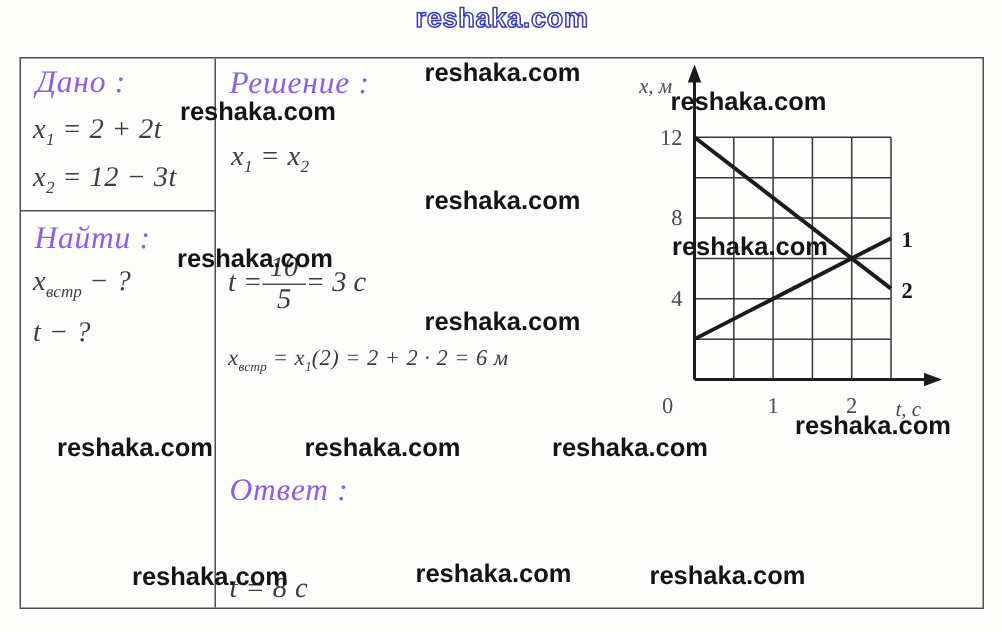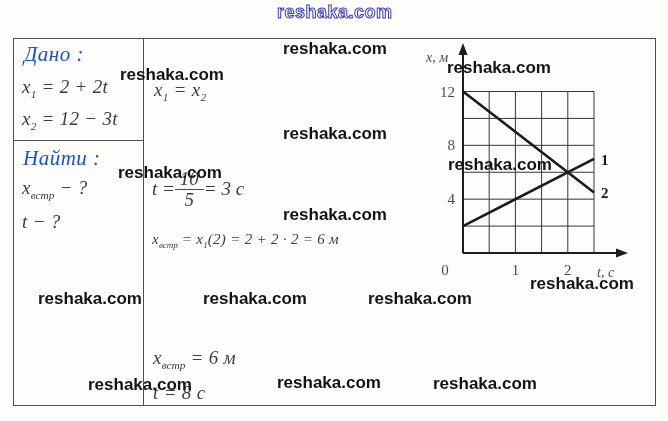--- a/index.html
+++ b/index.html
@@ -7,21 +7,21 @@
     position:relative;width:668px;height:421px;background:#fdfdfc;
     font-family:"Liberation Serif",serif;color:#3b3b3b;overflow:hidden;
   }
   .abs{position:absolute;white-space:nowrap;}
   
   #frame{position:absolute;left:13px;top:38px;width:641px;height:366px;
     border:1px solid #4f4f4f;background:transparent;}
   .vdiv{position:absolute;left:129px;top:0;width:1px;height:100%;background:#4f4f4f;}
   .hdiv{position:absolute;left:0;top:101px;width:130px;height:1px;background:#4f4f4f;}
   
-  .hdr{font-style:italic;font-size:21px;color:#1d4ed8;letter-spacing:.5px;}
+  .hdr{font-style:italic;font-size:21px;color:#8b5cf6;letter-spacing:.5px;}
   .math{font-style:italic;font-size:19px;color:#3d3d3d;letter-spacing:.3px;text-align:center;}
   .math sub{font-size:.6em;letter-spacing:0;}
   .fracline{display:flex;align-items:center;font-style:italic;font-size:19px;color:#3d3d3d;}
   .frac{display:inline-flex;flex-direction:column;align-items:center;margin:0 0;line-height:1.05;}
   .frac .num{padding:0 5px;border-bottom:1.6px solid #4a4a4a;}
   .frac .den{padding:0 5px;}
   
   #wm-layer{position:absolute;left:0;top:0;width:100%;height:100%;z-index:6;pointer-events:none;padding-left:34px;}
   .wm{position:absolute;font-family:"Liberation Sans",sans-serif;font-weight:700;
       font-size:17px;color:#141414;line-height:1.05;white-space:nowrap;}
@@ -41,34 +41,35 @@
   </div>
 
   <div class="abs hdr" style="left:24px;top:42px">Дано :</div>
   <div class="abs math" style="left:22px;top:76px">x<sub>1</sub> = 2 + 2t</div>
   <div class="abs math" style="left:22px;top:108px">x<sub>2</sub> = 12 − 3t</div>
 
   <div class="abs math" style="left:22px;top:177px">x<sub>встр</sub> − ?</div>
   <div class="abs hdr" style="left:23px;top:146px">Найти :</div>
   <div class="abs math" style="left:22px;top:211px">t − ?</div>
 
-  <div class="abs math" style="left:154px;top:79px">x<sub>1</sub> = x<sub>2</sub></div>
+  <div class="abs hdr" style="left:153px;top:43px">Решение :</div>
+  <div class="abs math" style="left:154px;top:94px">x<sub>1</sub> = x<sub>2</sub></div>
 
   <div class="abs fracline" style="left:152px;top:169px">
     <span>t = </span>
     <span class="frac">
       <span class="num">10</span>
       <span class="den">5</span>
     </span>
     <span> = 3 с</span>
   </div>
 
   <div class="abs math" style="left:152px;top:231px;font-size:15px">x<sub>встр</sub> = x<sub>1</sub>(2) = 2 + 2 · 2 = 6 м</div>
 
-  <div class="abs math" style="left:153px;top:347px">x<sub>встр</sub> = 6 м</div>
+  <div class="abs hdr" style="left:153px;top:314px">Ответ :</div>
   <div class="abs math" style="left:153px;top:382px">t = 8 с</div>
 
   <svg id="graph" width="253" height="258" viewBox="0 0 253 258">
       <line x1="74.2" y1="213" x2="74.2" y2="51.5" stroke="#363636" stroke-width="1"></line>
       <line x1="100.4" y1="213" x2="100.4" y2="51.5" stroke="#363636" stroke-width="1"></line>
       <line x1="126.6" y1="213" x2="126.6" y2="51.5" stroke="#363636" stroke-width="1"></line>
       <line x1="152.8" y1="213" x2="152.8" y2="51.5" stroke="#363636" stroke-width="1"></line>
       <line x1="179" y1="213" x2="179" y2="51.5" stroke="#363636" stroke-width="1"></line>
       <line x1="48" y1="186.08333333333334" x2="179" y2="186.08333333333334" stroke="#363636" stroke-width="1"></line>
       <line x1="48" y1="159.16666666666666" x2="179" y2="159.16666666666666" stroke="#363636" stroke-width="1"></line>

